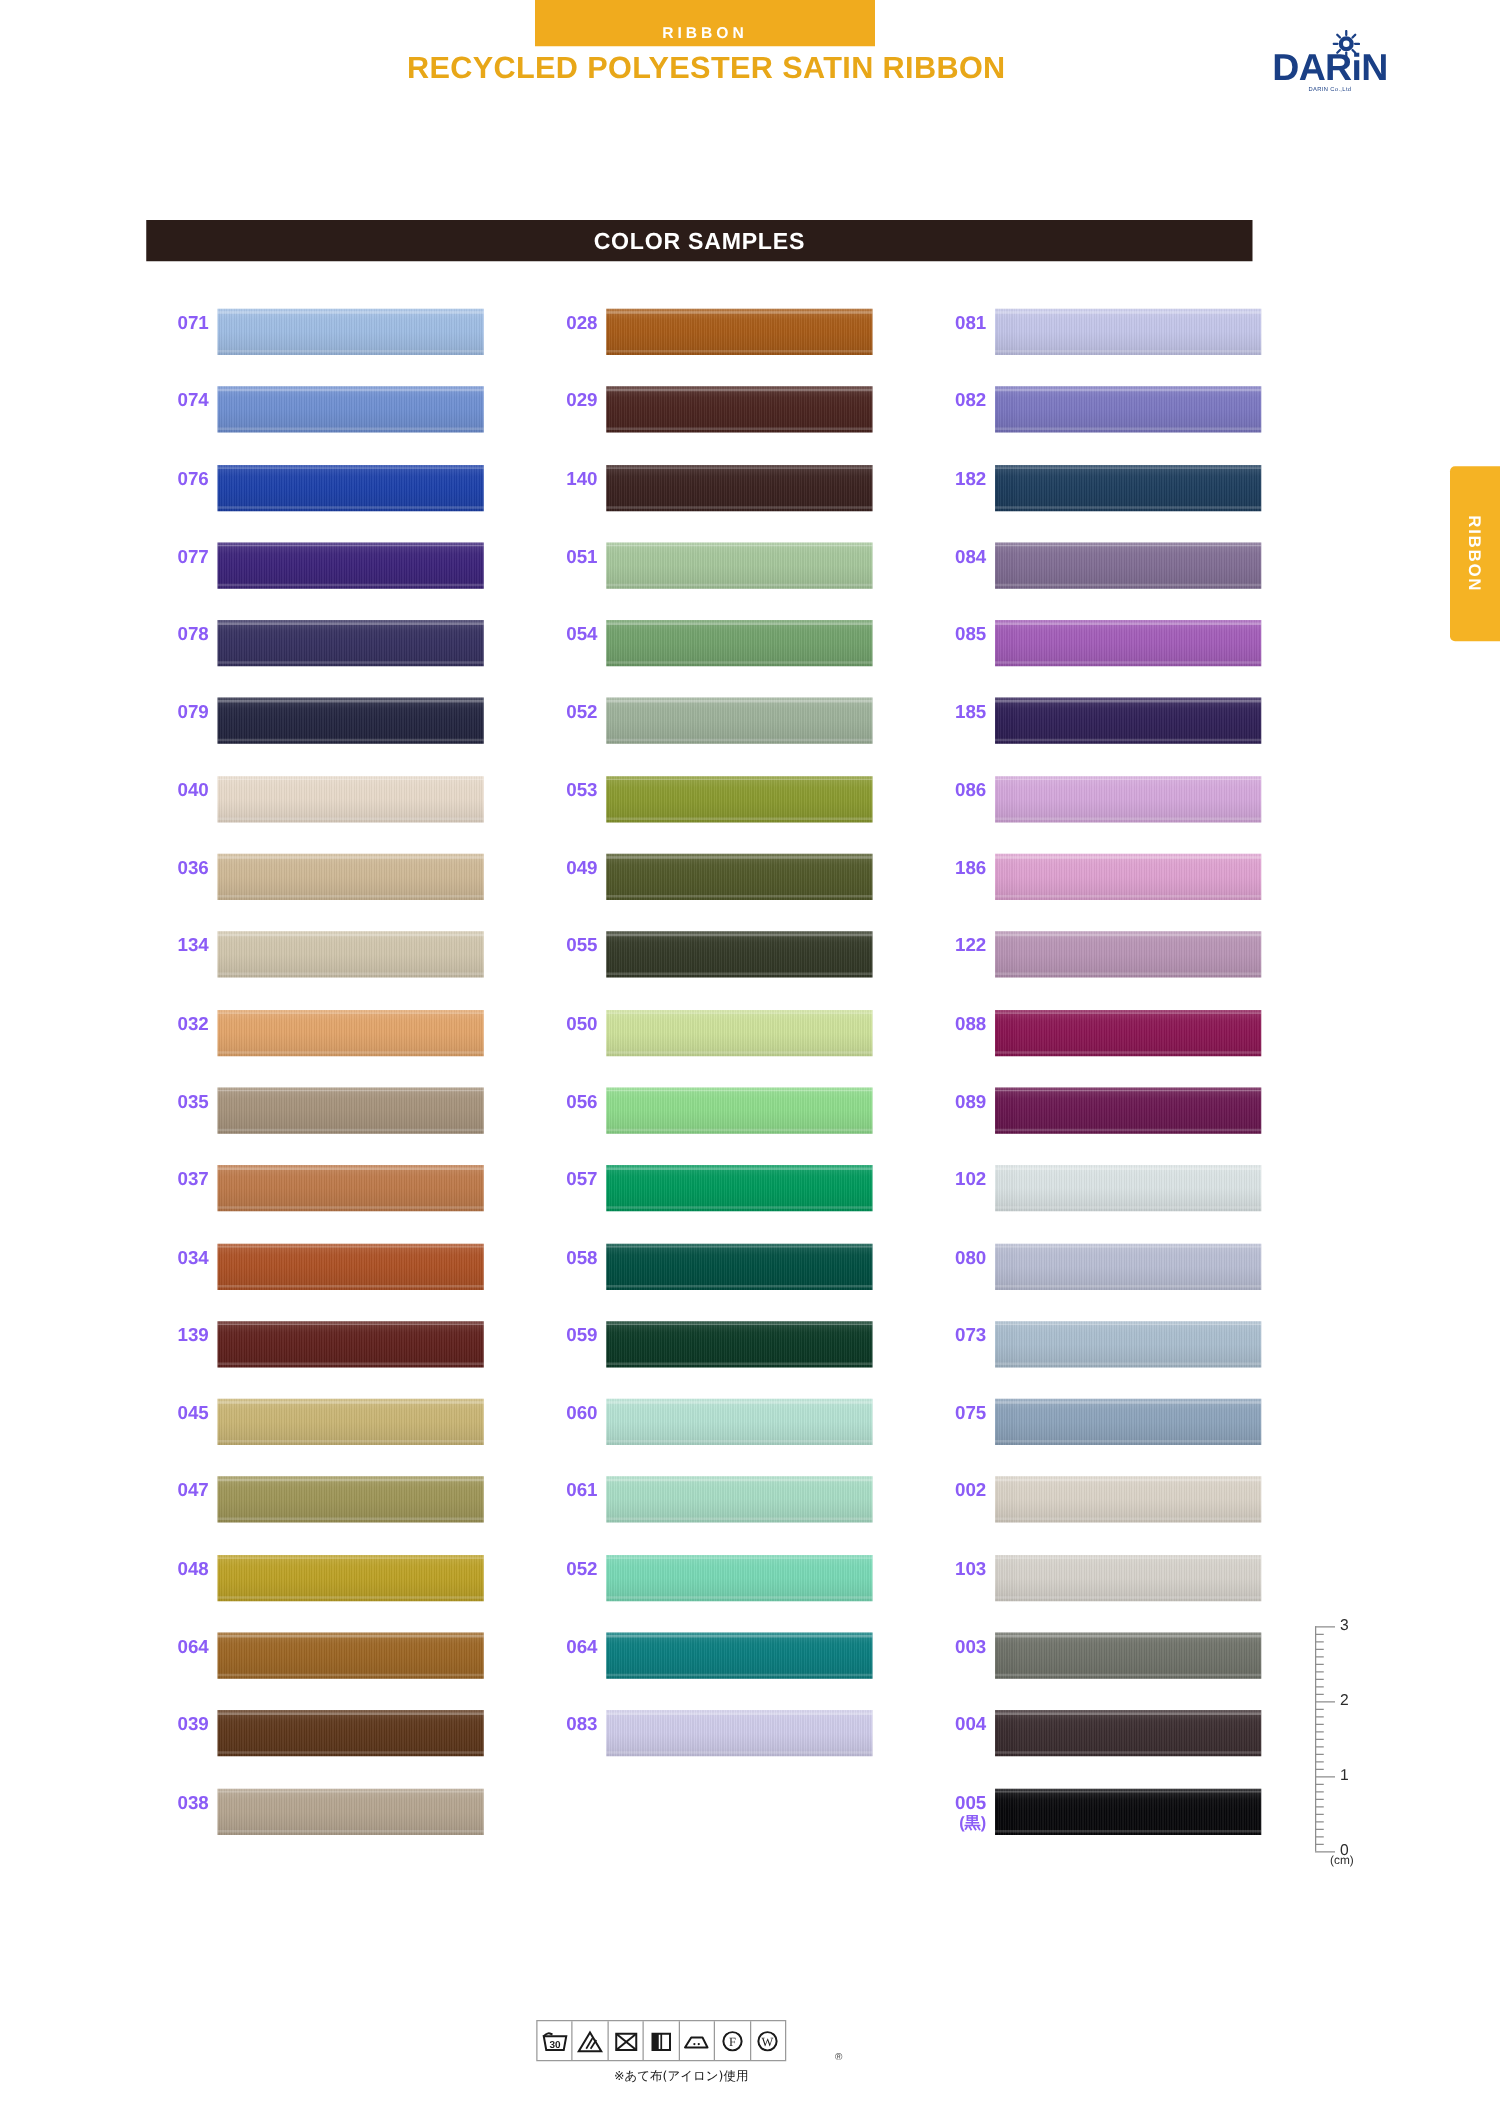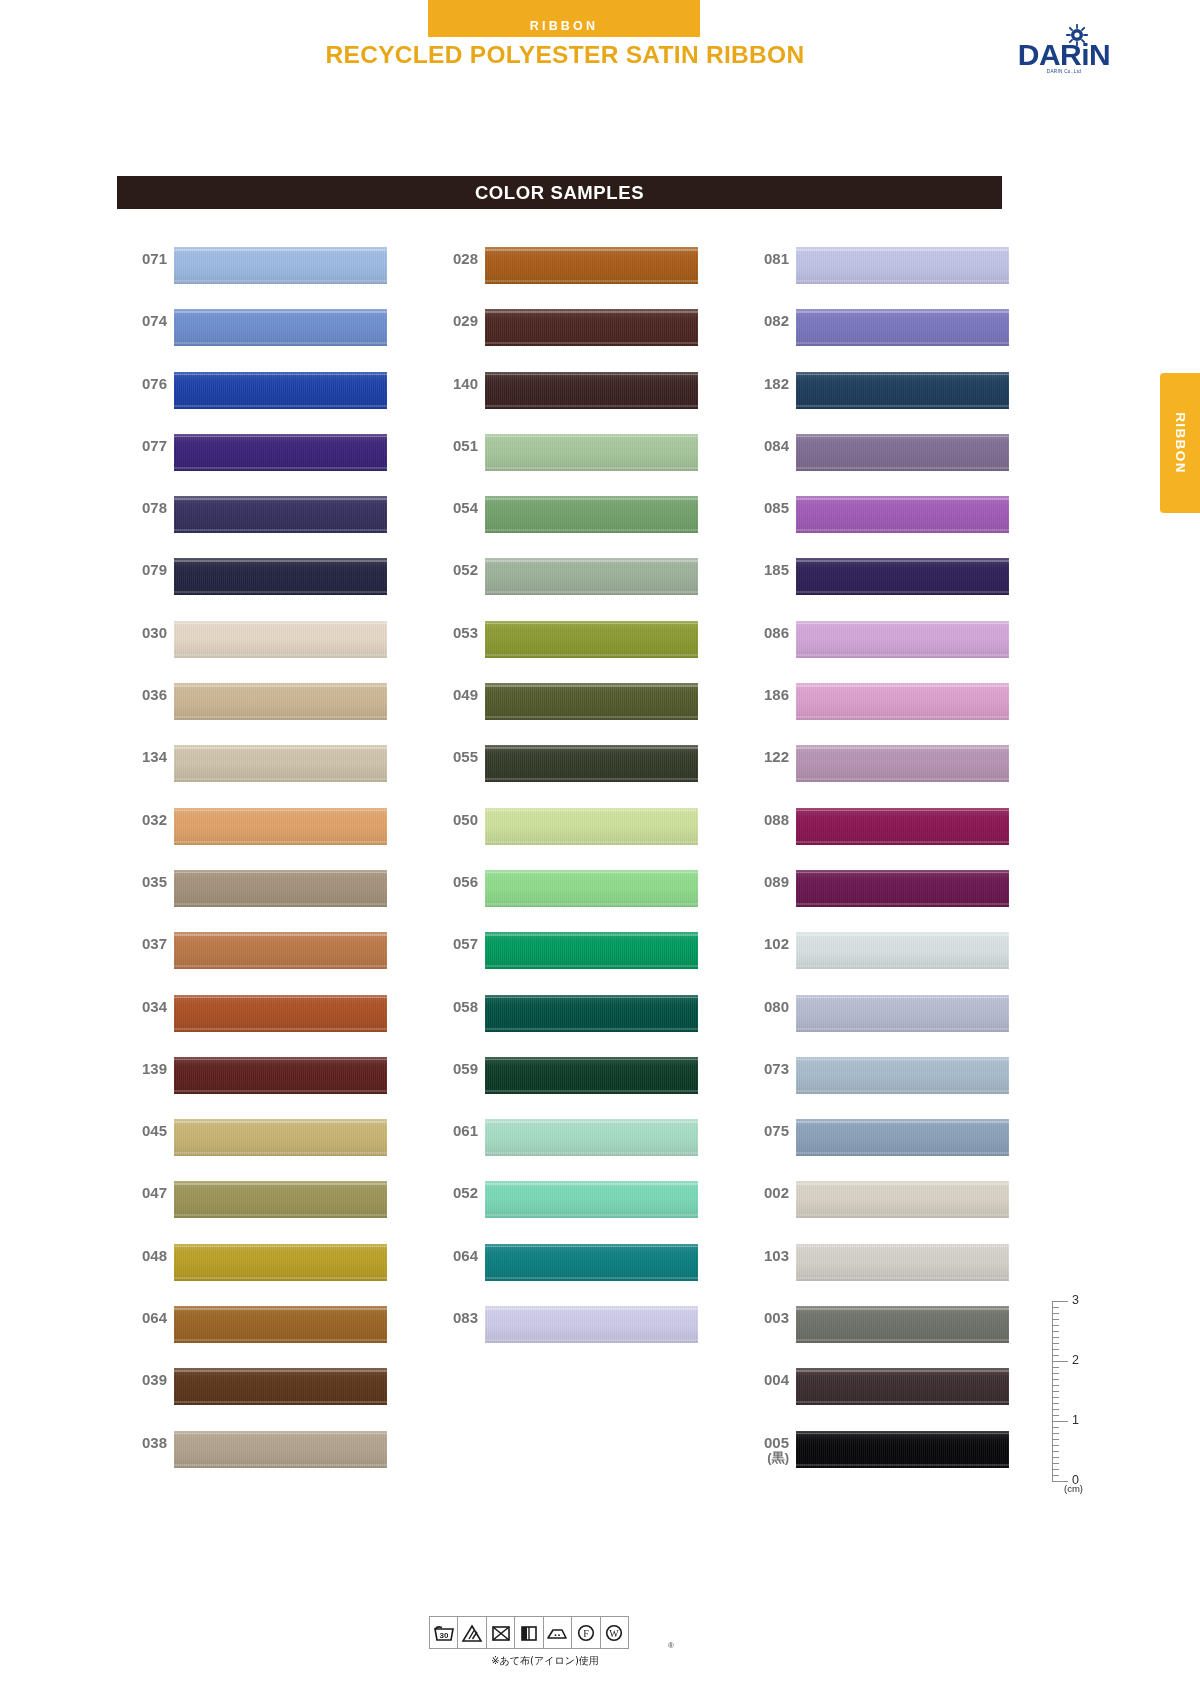--- a/index.html
+++ b/index.html
@@ -127,21 +127,21 @@
     position: relative;
     height: 62.3px;
   }
   .code {
     position: absolute;
     left: 0; top: 12px;
     width: 50px;
     text-align: right;
     font-size: 15px;
     font-weight: bold;
-    color: #737373;
+    color: #8b5cf6;
     line-height: 1.08;
   }
   .code .sub { display: block; font-size: 13px; }
   .swatch {
     position: absolute;
     left: 57px; top: 8px;
     width: 213px; height: 37px;
     background: #ccc;
     background-image:
       linear-gradient(to bottom,
@@ -296,21 +296,21 @@
         </div>
         <div class="row">
           <div class="code">078</div>
           <div class="swatch" style="background-color: rgb(52, 47, 94);"></div>
         </div>
         <div class="row">
           <div class="code">079</div>
           <div class="swatch" style="background-color: rgb(34, 36, 63);"></div>
         </div>
         <div class="row">
-          <div class="code">030</div>
+          <div class="code">040</div>
           <div class="swatch" style="background-color: rgb(230, 216, 200);"></div>
         </div>
         <div class="row">
           <div class="code">036</div>
           <div class="swatch" style="background-color: rgb(205, 183, 148);"></div>
         </div>
         <div class="row">
           <div class="code">134</div>
           <div class="swatch" style="background-color: rgb(207, 196, 171);"></div>
         </div>
@@ -408,20 +408,24 @@
           <div class="code">057</div>
           <div class="swatch" style="background-color: rgb(0, 154, 92);"></div>
         </div>
         <div class="row">
           <div class="code">058</div>
           <div class="swatch" style="background-color: rgb(1, 79, 66);"></div>
         </div>
         <div class="row">
           <div class="code">059</div>
           <div class="swatch" style="background-color: rgb(12, 58, 38);"></div>
+        </div>
+        <div class="row">
+          <div class="code">060</div>
+          <div class="swatch" style="background-color: rgb(181, 226, 211);"></div>
         </div>
         <div class="row">
           <div class="code">061</div>
           <div class="swatch" style="background-color: rgb(168, 221, 197);"></div>
         </div>
         <div class="row">
           <div class="code">052</div>
           <div class="swatch" style="background-color: rgb(121, 217, 182);"></div>
         </div>
         <div class="row">

